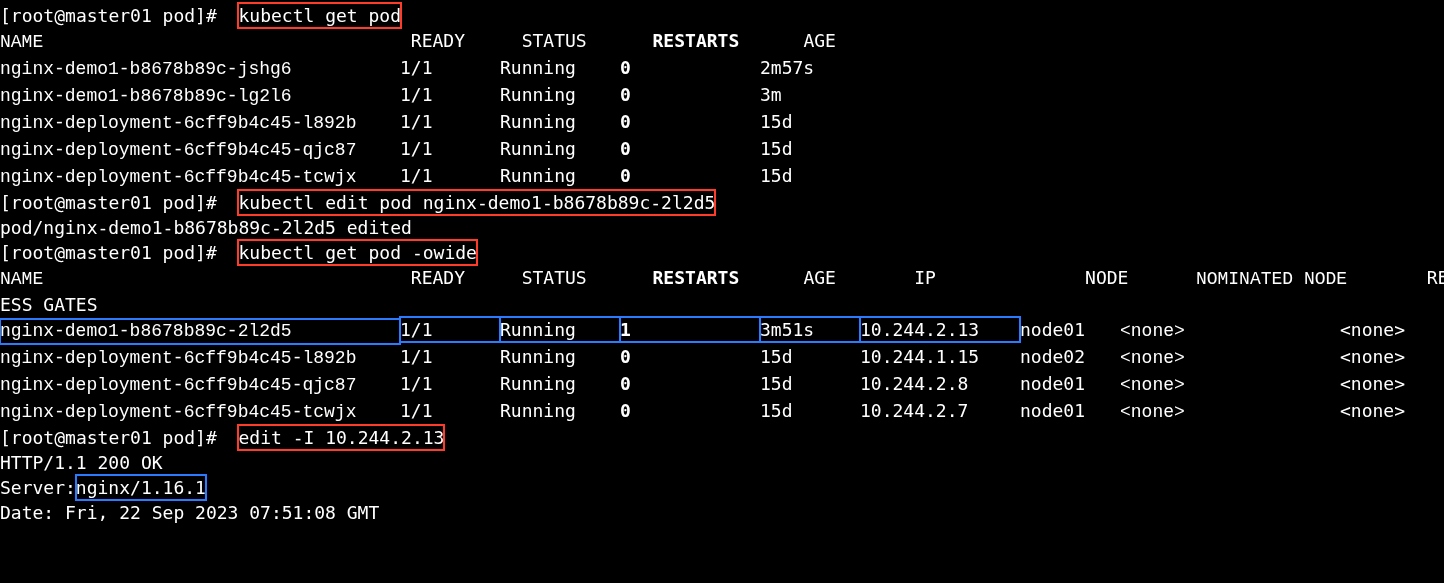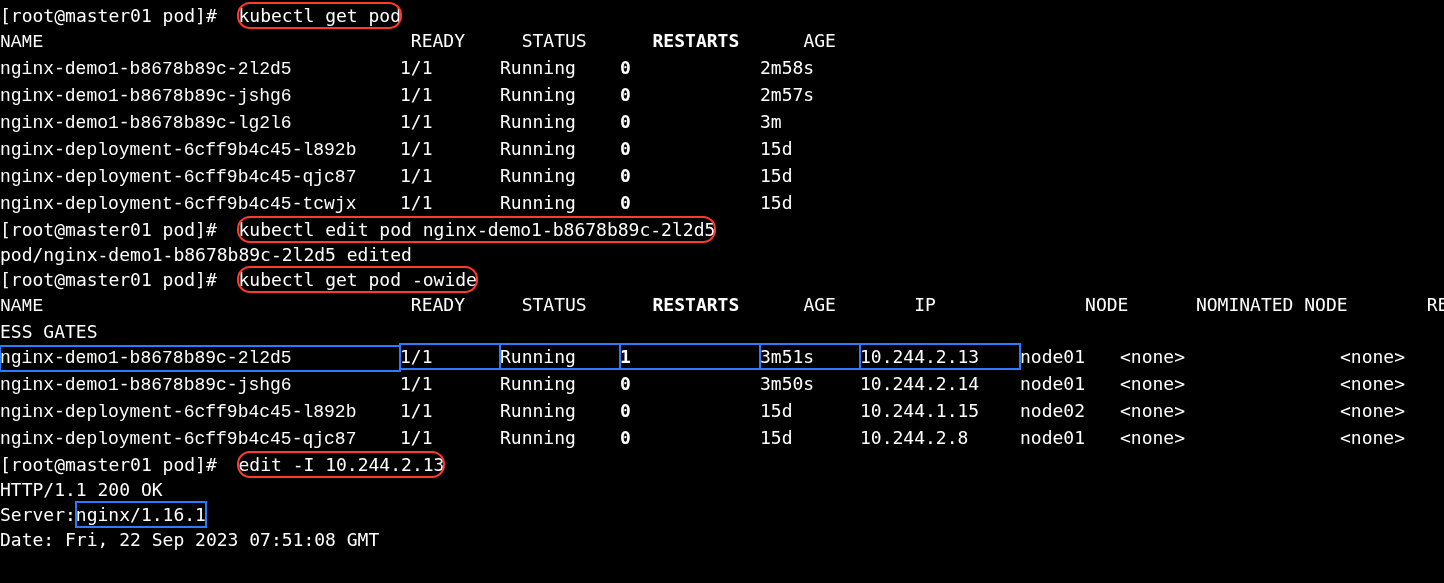--- a/index.html
+++ b/index.html
@@ -18,45 +18,44 @@
   .line{display:block;}
   span{display:inline-block;}
   
   .c-name  {width:400px;font-family:Liberation Mono, monospace;}
   .c-ready {width:100px;}
   .c-status{width:120px;}
   .c-rest  {width:140px;font-weight:bold;}
   .c-age   {width:100px;}
   .c-ip    {width:160px;}
   .c-node  {width:100px;}
-  .c-nom   {width:220px;}
+  .c-nom   {width:220px;font-family:Liberation Mono, monospace;}
   .c-rdg   {width:90px;}
 
-  .hl-red  {outline:2px solid #ff3c2a; outline-offset:-1px;border-radius:12px;}
+  .hl-red  {outline:2px solid #ff3c2a; outline-offset:-1px;}
   .hl-blue {outline:2px solid #2a7bff; outline-offset:-1px;}
   .prompt-host{font-weight:normal;}
 </style>
 </head>
 <body>
 
 <div class="line">
   <span>[</span><span class="prompt-host">root</span><span class="prompt-host">@</span><span class="prompt-host">master01</span><span>&nbsp;</span><span>pod</span><span>]#</span>
   <span>&nbsp;</span><span class="hl-red">kubectl get pod</span>
 </div>
 
 <div class="line">
   <span class="c-name">NAME</span>
   <span class="c-ready">READY</span>
   <span class="c-status">STATUS</span>
   <span class="c-rest">RESTARTS</span>
   <span class="c-age">AGE</span>
 </div>
 
 <div id="pods1-rows">
-    <div class="line"><span class="c-name">nginx-demo1-b8678b89c-2l2d5</span><span class="c-ready">1/1</span><span class="c-status">Running</span><span class="c-rest">0</span><span class="c-age">2m58s</span></div>
     <div class="line"><span class="c-name">nginx-demo1-b8678b89c-jshg6</span><span class="c-ready">1/1</span><span class="c-status">Running</span><span class="c-rest">0</span><span class="c-age">2m57s</span></div>
     <div class="line"><span class="c-name">nginx-demo1-b8678b89c-lg2l6</span><span class="c-ready">1/1</span><span class="c-status">Running</span><span class="c-rest">0</span><span class="c-age">3m</span></div>
     <div class="line"><span class="c-name">nginx-deployment-6cff9b4c45-l892b</span><span class="c-ready">1/1</span><span class="c-status">Running</span><span class="c-rest">0</span><span class="c-age">15d</span></div>
     <div class="line"><span class="c-name">nginx-deployment-6cff9b4c45-qjc87</span><span class="c-ready">1/1</span><span class="c-status">Running</span><span class="c-rest">0</span><span class="c-age">15d</span></div>
     <div class="line"><span class="c-name">nginx-deployment-6cff9b4c45-tcwjx</span><span class="c-ready">1/1</span><span class="c-status">Running</span><span class="c-rest">0</span><span class="c-age">15d</span></div>
   </div>
 
 <div class="line">
   <span>[</span><span class="prompt-host">root</span><span class="prompt-host">@</span><span class="prompt-host">master01</span><span>&nbsp;</span><span>pod</span><span>]#</span>
   <span>&nbsp;</span><span class="hl-red">kubectl edit pod nginx-demo1-b8678b89c-2l2d5</span>
@@ -77,23 +76,23 @@
   <span class="c-age">AGE</span>
   <span class="c-ip">IP</span>
   <span class="c-node">NODE</span>
   <span class="c-nom">NOMINATED NODE</span>
   <span class="c-rdg">READIN</span>
 </div>
 <div class="line">ESS GATES</div>
 
 <div id="pods2-rows">
     <div class="line"><span class="c-name hl-blue">nginx-demo1-b8678b89c-2l2d5</span><span class="c-ready hl-blue">1/1</span><span class="c-status hl-blue">Running</span><span class="c-rest hl-blue">1</span><span class="c-age hl-blue">3m51s</span><span class="c-ip hl-blue">10.244.2.13</span><span class="c-node">node01</span><span class="c-nom">&lt;none&gt;</span><span class="c-rdg">&lt;none&gt;</span></div>
-    <div class="line"><span class="c-name">nginx-demo1-b8678b89c-jshg6</span><span class="c-ready">1/1</span><span class="c-status">Running</span><span class="c-rest">0</span><span class="c-age">3m50s</span><span class="c-ip">10.244.2.14</span><span class="c-node">node01</span><span class="c-nom">&lt;none&gt;</span><span class="c-rdg">&lt;none&gt;</span></div>
     <div class="line"><span class="c-name">nginx-deployment-6cff9b4c45-l892b</span><span class="c-ready">1/1</span><span class="c-status">Running</span><span class="c-rest">0</span><span class="c-age">15d</span><span class="c-ip">10.244.1.15</span><span class="c-node">node02</span><span class="c-nom">&lt;none&gt;</span><span class="c-rdg">&lt;none&gt;</span></div>
     <div class="line"><span class="c-name">nginx-deployment-6cff9b4c45-qjc87</span><span class="c-ready">1/1</span><span class="c-status">Running</span><span class="c-rest">0</span><span class="c-age">15d</span><span class="c-ip">10.244.2.8</span><span class="c-node">node01</span><span class="c-nom">&lt;none&gt;</span><span class="c-rdg">&lt;none&gt;</span></div>
+    <div class="line"><span class="c-name">nginx-deployment-6cff9b4c45-tcwjx</span><span class="c-ready">1/1</span><span class="c-status">Running</span><span class="c-rest">0</span><span class="c-age">15d</span><span class="c-ip">10.244.2.7</span><span class="c-node">node01</span><span class="c-nom">&lt;none&gt;</span><span class="c-rdg">&lt;none&gt;</span></div>
   </div>
 
 <div class="line">
   <span>[</span><span class="prompt-host">root</span><span class="prompt-host">@</span><span class="prompt-host">master01</span><span>&nbsp;</span><span>pod</span><span>]#</span>
   <span>&nbsp;</span><span class="hl-red">edit -I 10.244.2.13</span>
 </div>
 
 <div class="line">HTTP/1.1 200 OK</div>
 <div class="line">
   <span>Server: </span><span class="hl-blue">nginx/1.16.1</span>

